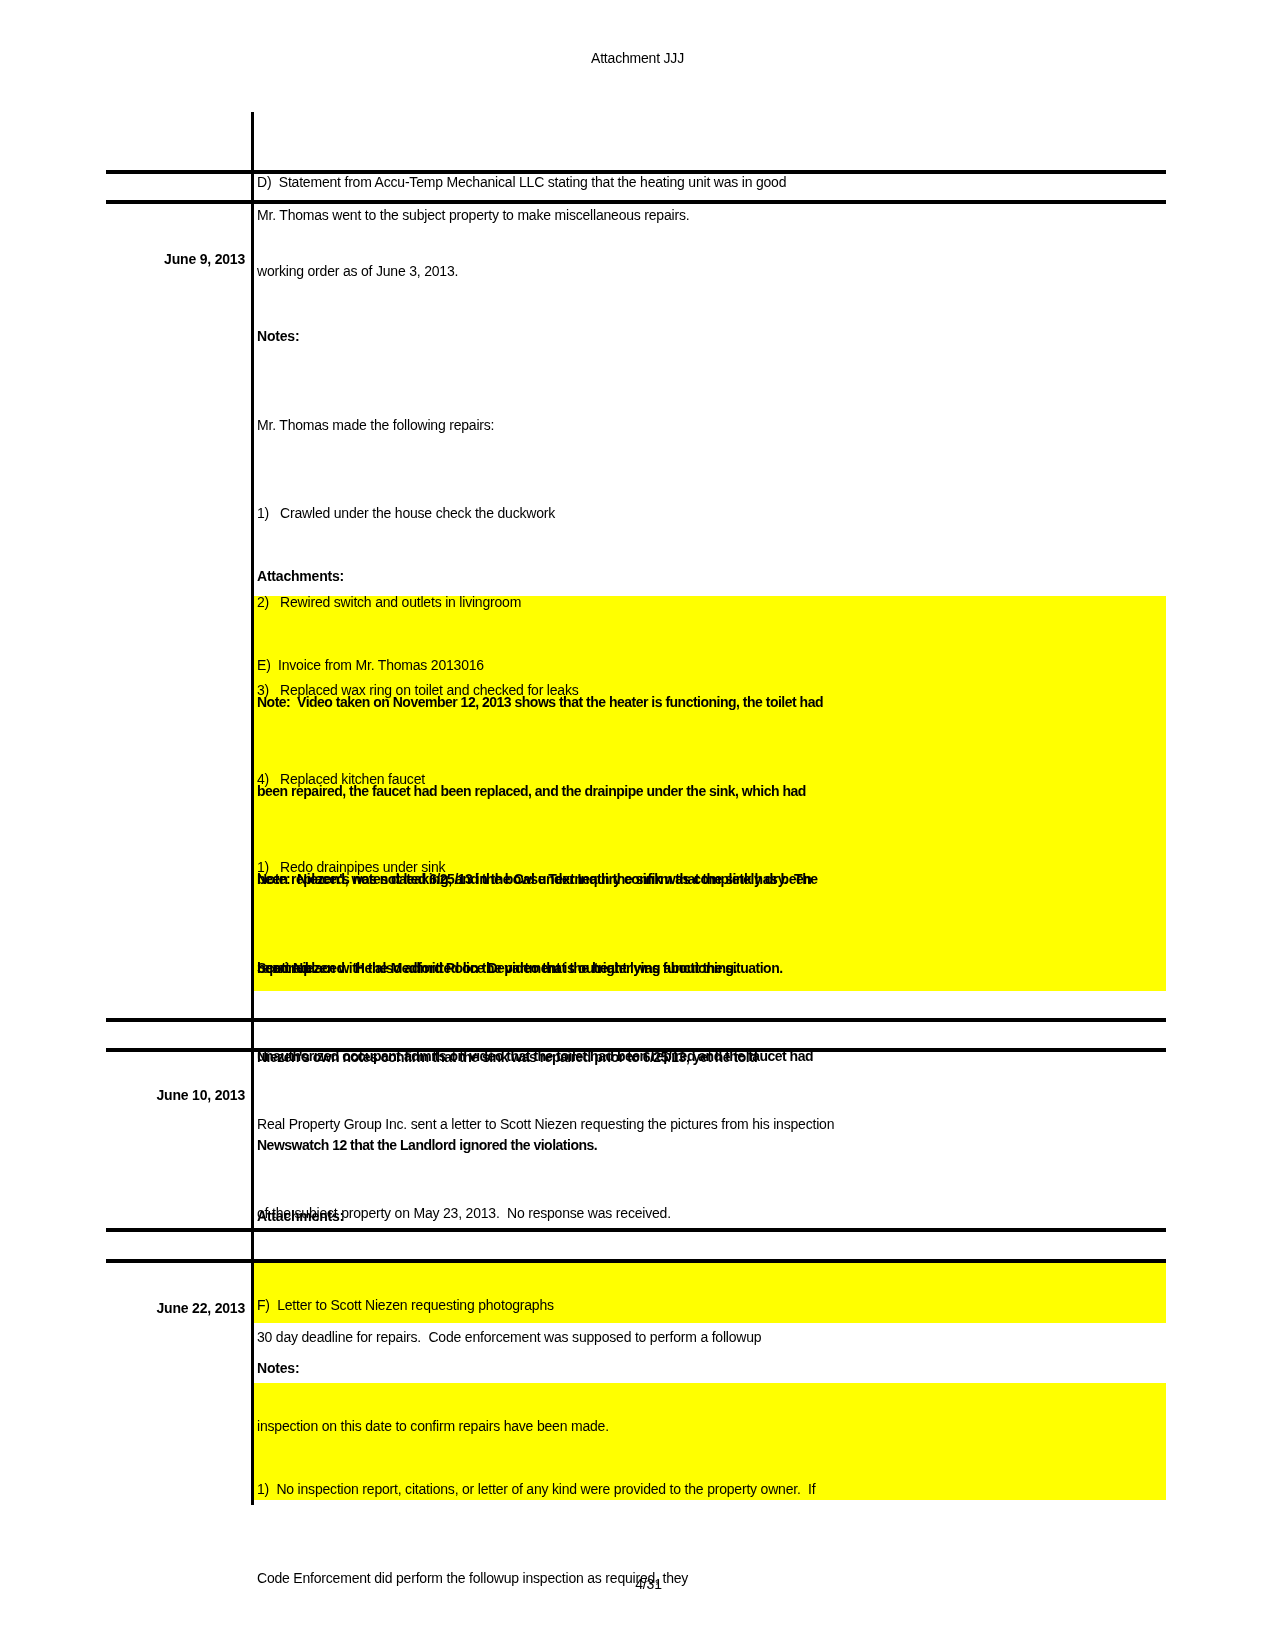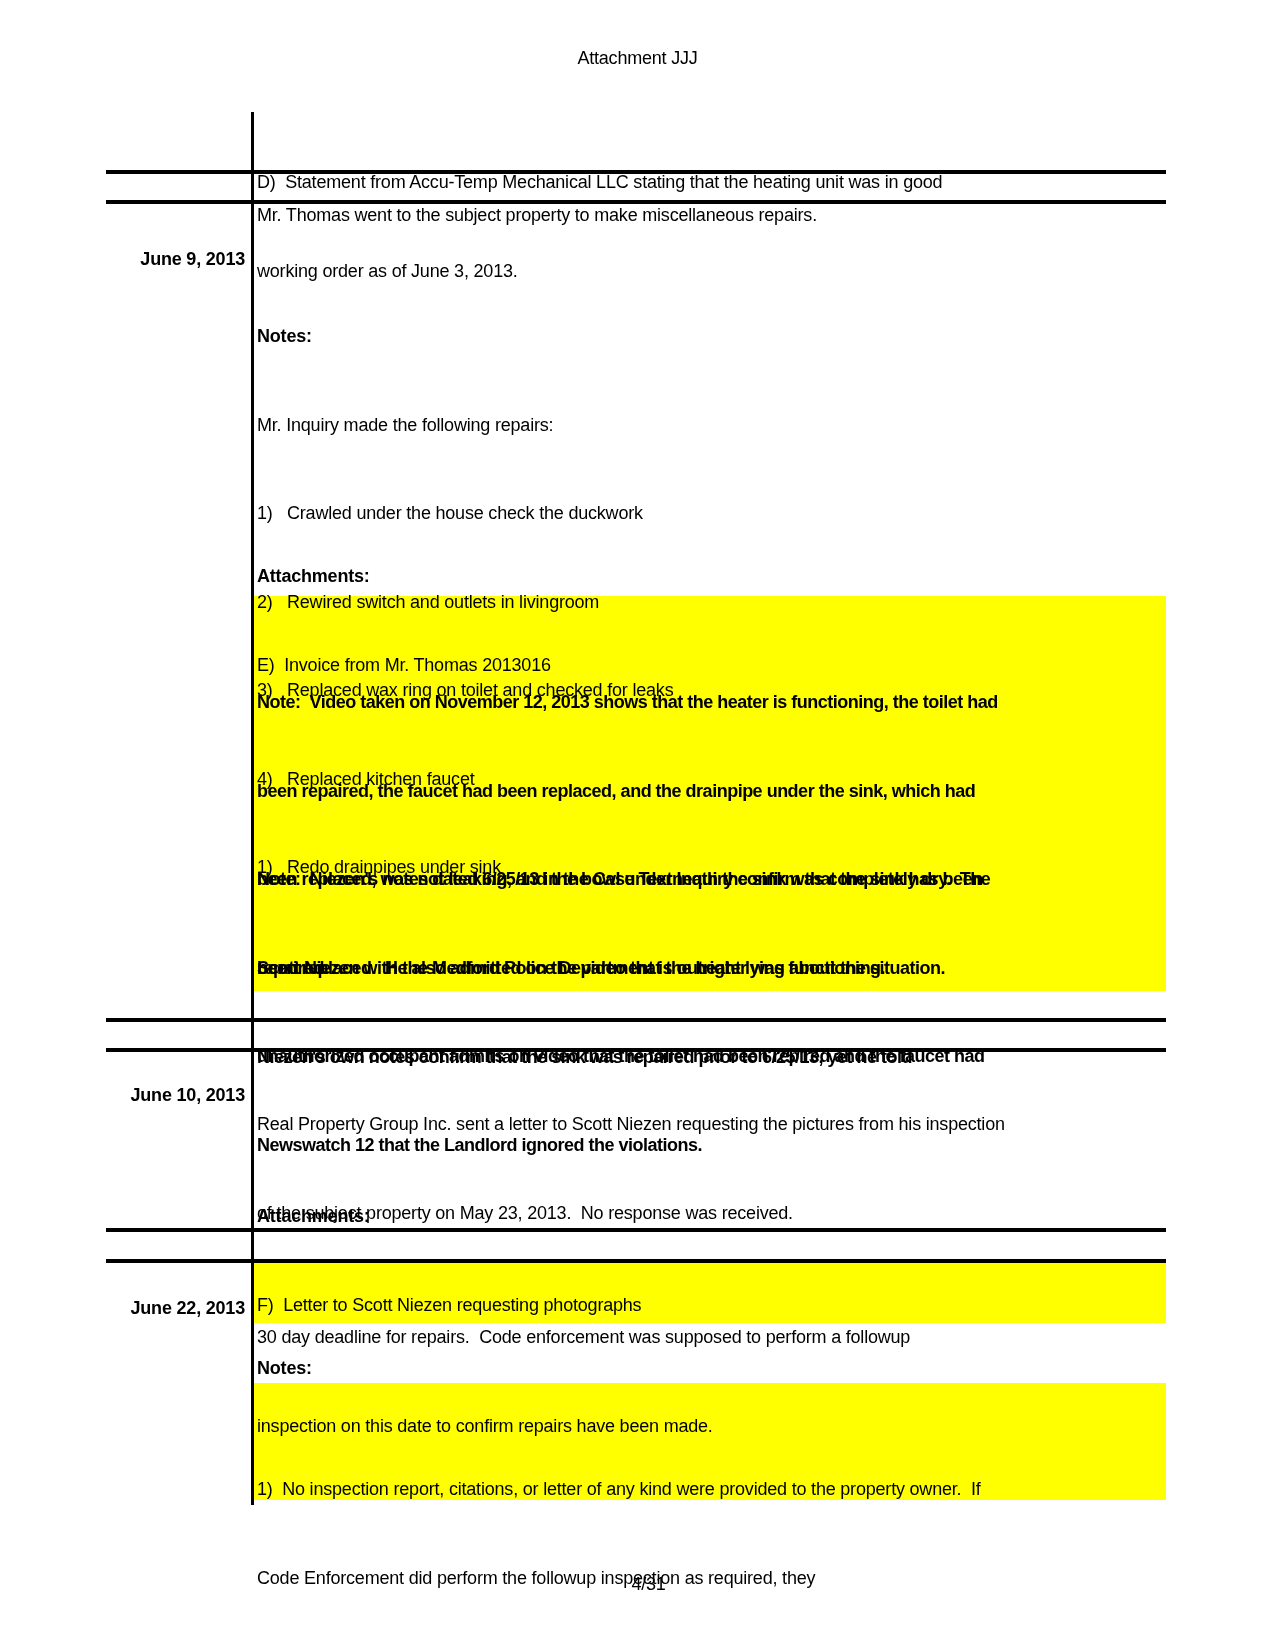--- a/index.html
+++ b/index.html
@@ -2,21 +2,21 @@
 <html><head>
 <meta charset="utf-8">
 <style>
   html, body { margin: 0; padding: 0; background: #ffffff; }
   .page {
     position: relative;
     width: 1275px;
     height: 1650px;
     background: #ffffff;
     font-family: "Liberation Sans", sans-serif;
-    font-size: 18px;
+    font-size: 14px;
     color: #000000;
     letter-spacing: -0.2px;
     overflow: hidden;
   }
   .para {
     position: absolute;
     line-height: 29.5px;
     white-space: pre;
   }
   .center {
@@ -82,21 +82,21 @@
   <div class="para col" style="top:109px;">
     <div>D)  Statement from Accu-Temp Mechanical LLC stating that the heating unit was in good</div>
     <div>working order as of June 3, 2013.</div>
   </div>
 
   <div class="date-cell" style="top:202px;margin-top:43px;">June 9, 2013</div>
   <div class="para col" style="top:201px;">Mr. Thomas went to the subject property to make miscellaneous repairs.</div>
 
   <div class="para col" style="top:263px;">
     <div class="b">Notes:</div>
-    <div>Mr. Inquiry made the following repairs:</div>
+    <div>Mr. Thomas made the following repairs:</div>
     <div>1)   Crawled under the house check the duckwork</div>
     <div>2)   Rewired switch and outlets in livingroom</div>
     <div>3)   Replaced wax ring on toilet and checked for leaks</div>
     <div>4)   Replaced kitchen faucet</div>
     <div>1)   Redo drainpipes under sink</div>
   </div>
 
   <div class="para col" style="top:503px;">
     <div class="b">Attachments:</div>
     <div>E)  Invoice from Mr. Thomas 2013016</div>

